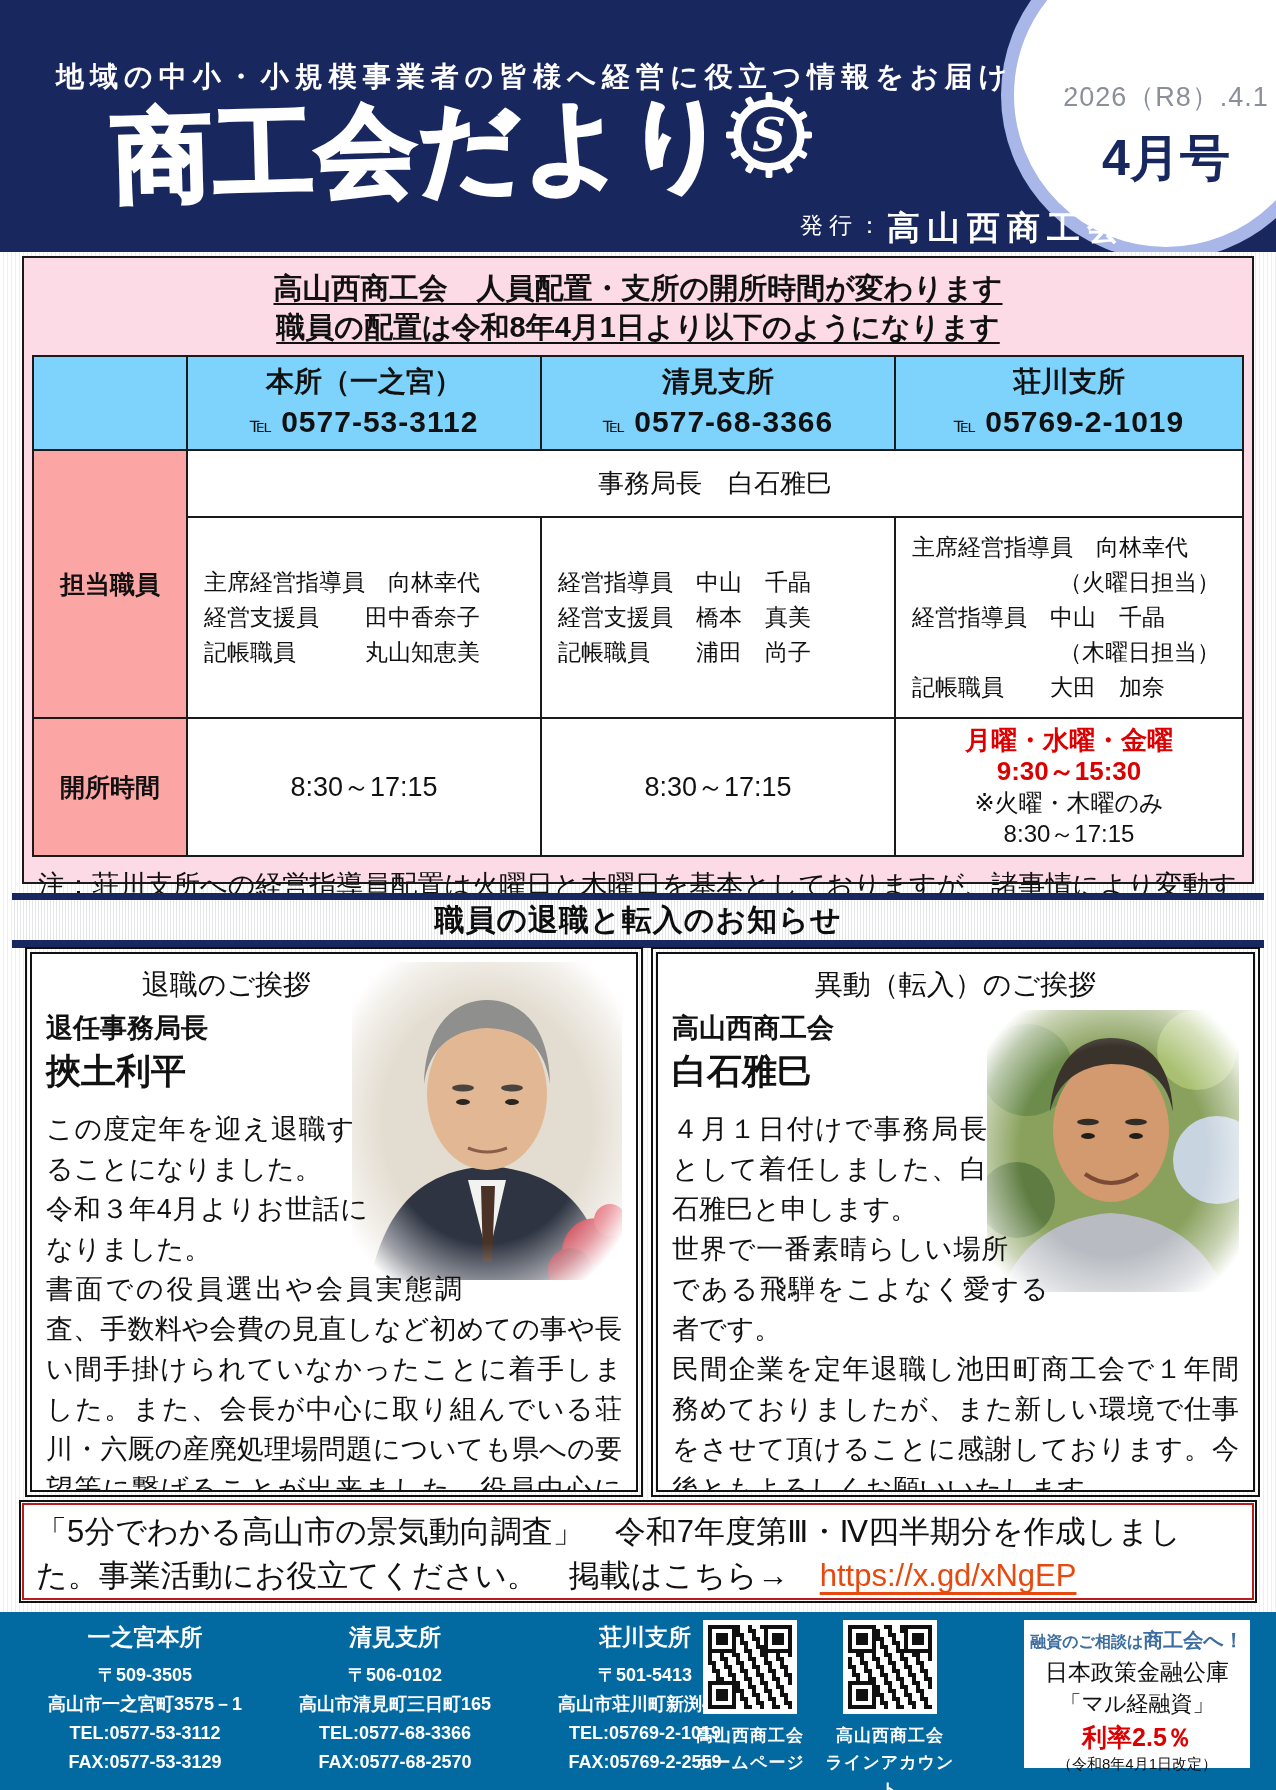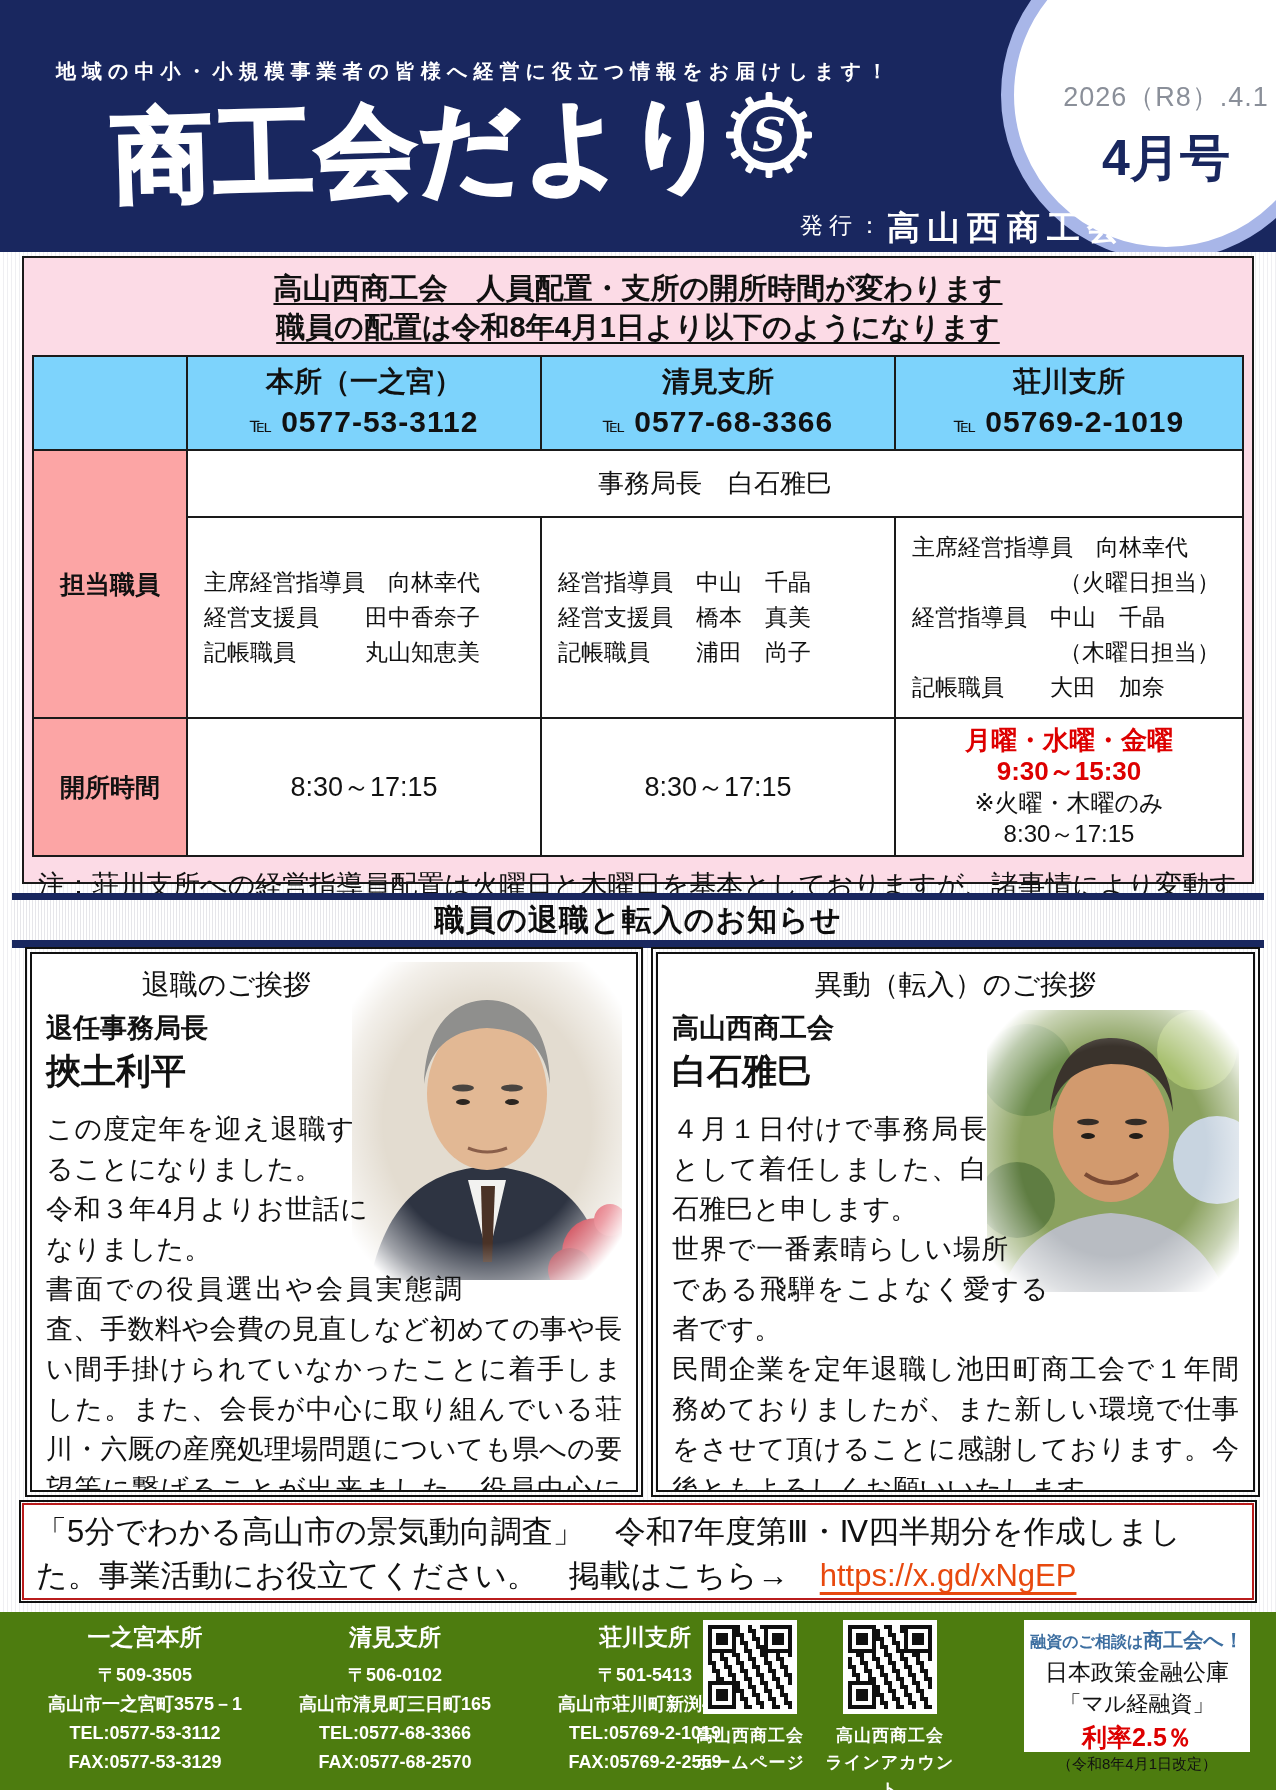--- a/index.html
+++ b/index.html
@@ -9,21 +9,21 @@
     background:repeating-linear-gradient(90deg,#ffffff 0 3px,#efeff2 3px 4px);
     position:relative; overflow:hidden; color:#111;
   }
   
   .hd { position:absolute; top:0; left:0; width:1276px; height:252px; background:#19275f; overflow:hidden; }
   .issue-circle { position:absolute; top:-70px; right:-55px; width:330px; height:330px; background:#ffffff;
     border:13px solid #a8b6e8; border-radius:50%;
     display:flex; flex-direction:column; align-items:center; justify-content:flex-end; padding-bottom:55px; }
   .issue-date { color:#8a8f99; font-size:27px; letter-spacing:1px; margin-bottom:10px; }
   .issue-label { color:#19275f; font-size:50px; font-weight:bold; }
-  .tagline { position:absolute; top:58px; left:56px; color:#fff; font-size:20px; letter-spacing:6px; font-weight:bold; }
+  .tagline { position:absolute; top:58px; left:56px; color:#fff; font-size:28px; letter-spacing:6px; font-weight:bold; }
   .masthead { position:absolute; top:84px; left:112px; color:#fff; font-size:100px; font-weight:bold;
     letter-spacing:2px; transform:rotate(-1.5deg); -webkit-text-stroke:3px #ffffff; }
   .gear { position:absolute; top:92px; left:726px; width:86px; height:86px; }
   .publisher { position:absolute; top:206px; left:800px; color:#fff; white-space:nowrap; }
   .publisher .pl { font-size:23px; letter-spacing:6px; vertical-align:6px; }
   .publisher .pn { font-size:33px; font-weight:bold; letter-spacing:7px; }
   
   .pink { position:absolute; top:256px; left:22px; width:1232px; height:628px; background:#fcdbe6;
     border:2px solid #1a1a1a; padding:11px 8px 0 8px; }
   .ptitle { text-align:center; font-size:29px; font-weight:bold; line-height:39px;
@@ -59,34 +59,34 @@
   .gb-p { font-size:27px; line-height:40px; text-align:justify; }
   .photo { float:right; border-radius:50%; shape-outside:ellipse(47% 46% at 50% 50%); }
   .photo-l { width:270px; height:318px; margin:0 0 4px 6px; }
   .photo-r { width:252px; height:282px; margin:0 0 6px 8px; }
   
   .survey { position:absolute; top:1503px; left:22px; width:1232px; height:97px; background:#fff;
     border:2px solid #b91c1c; outline:2px solid #111; outline-offset:1px;
     font-size:31px; line-height:44px; padding:5px 12px; }
   .survey a { color:#e8490e; text-decoration:underline; text-underline-offset:6px; }
   
-  .ft { position:absolute; top:1612px; left:0; width:1276px; height:178px; background:#4d7c0f; color:#fff; }
+  .ft { position:absolute; top:1612px; left:0; width:1276px; height:178px; background:#0369a1; color:#fff; }
   .office { position:absolute; top:10px; text-align:center; }
   .office .oname { font-size:23px; font-weight:bold; margin-bottom:8px; }
   .office div:not(.oname) { font-size:18px; line-height:29px; font-weight:bold; }
   .o0 { left:30px;  width:230px; }
   .o1 { left:270px; width:250px; }
   .o2 { left:520px; width:250px; }
   .qrwrap { position:absolute; top:8px; text-align:center; }
   .qr1 { left:690px; width:120px; }
   .qr2 { left:825px; width:130px; }
   .qr { width:94px; height:94px; background:#fff; padding:5px; margin:0 auto; }
   .qr svg { width:100%; height:100%; shape-rendering:crispEdges; }
   .qrlabel { font-size:17px; line-height:27px; margin-top:8px; font-weight:bold; letter-spacing:1px; }
-  .loanbox { position:absolute; left:1024px; top:8px; width:226px; height:132px; background:#fff; color:#111;
+  .loanbox { position:absolute; left:1024px; top:8px; width:226px; height:148px; background:#fff; color:#111;
     text-align:center; padding-top:7px; }
   .loan-head { color:#3c6ea0; font-size:16px; font-weight:bold; }
   .loan-head .big { font-size:20px; }
   .loan-l1 { font-size:23px; margin-top:3px; }
   .loan-l2 { font-size:22px; margin-top:1px; }
   .loan-rate { color:#dd0000; font-size:25px; font-weight:bold; margin-top:2px; }
   .loan-rev { font-size:15px; margin-top:1px; }
 </style>
 </head>
 <body>

